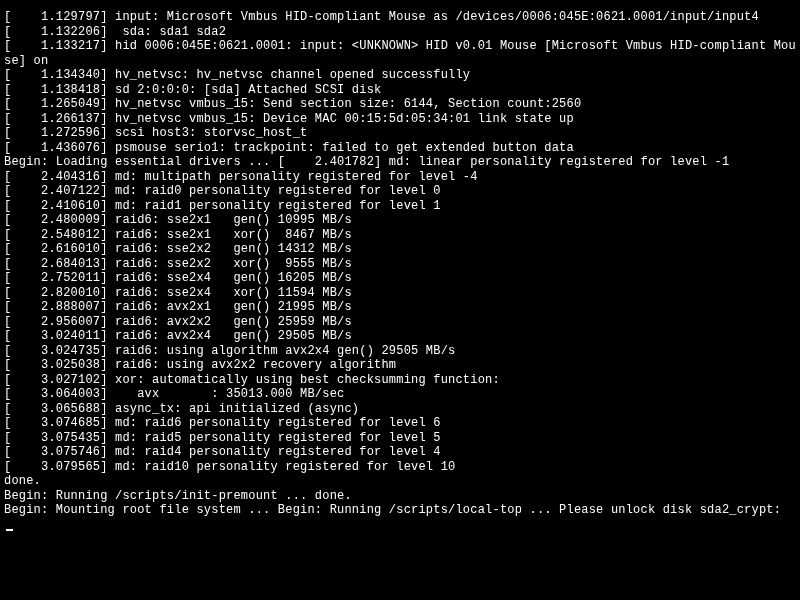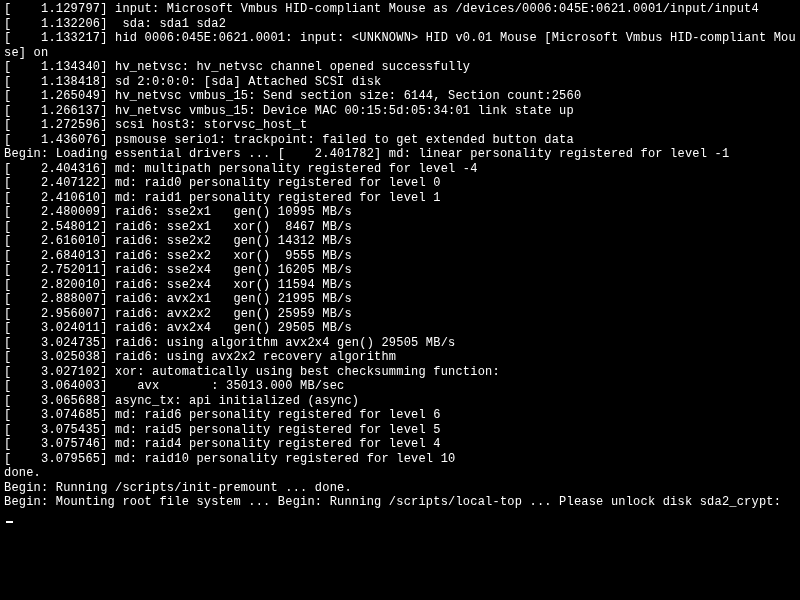--- a/index.html
+++ b/index.html
@@ -8,21 +8,21 @@
       height: 600px;
       background: #000;
       color: #fff;
       font-family: "Courier New", monospace;
       font-size: 12px;
       line-height: 14.5px;
       overflow: hidden;
       letter-spacing: 0.2px;
     }
     #console {
-      padding: 2px 4px;
+      padding: 10px 4px;
       white-space: pre-wrap;
       word-break: break-all;
     }
     .line { display: block; }
     .cursor {
       display: inline-block;
       width: 7px;
       height: 2px;
       background: #fff;
       margin-left: 2px;

